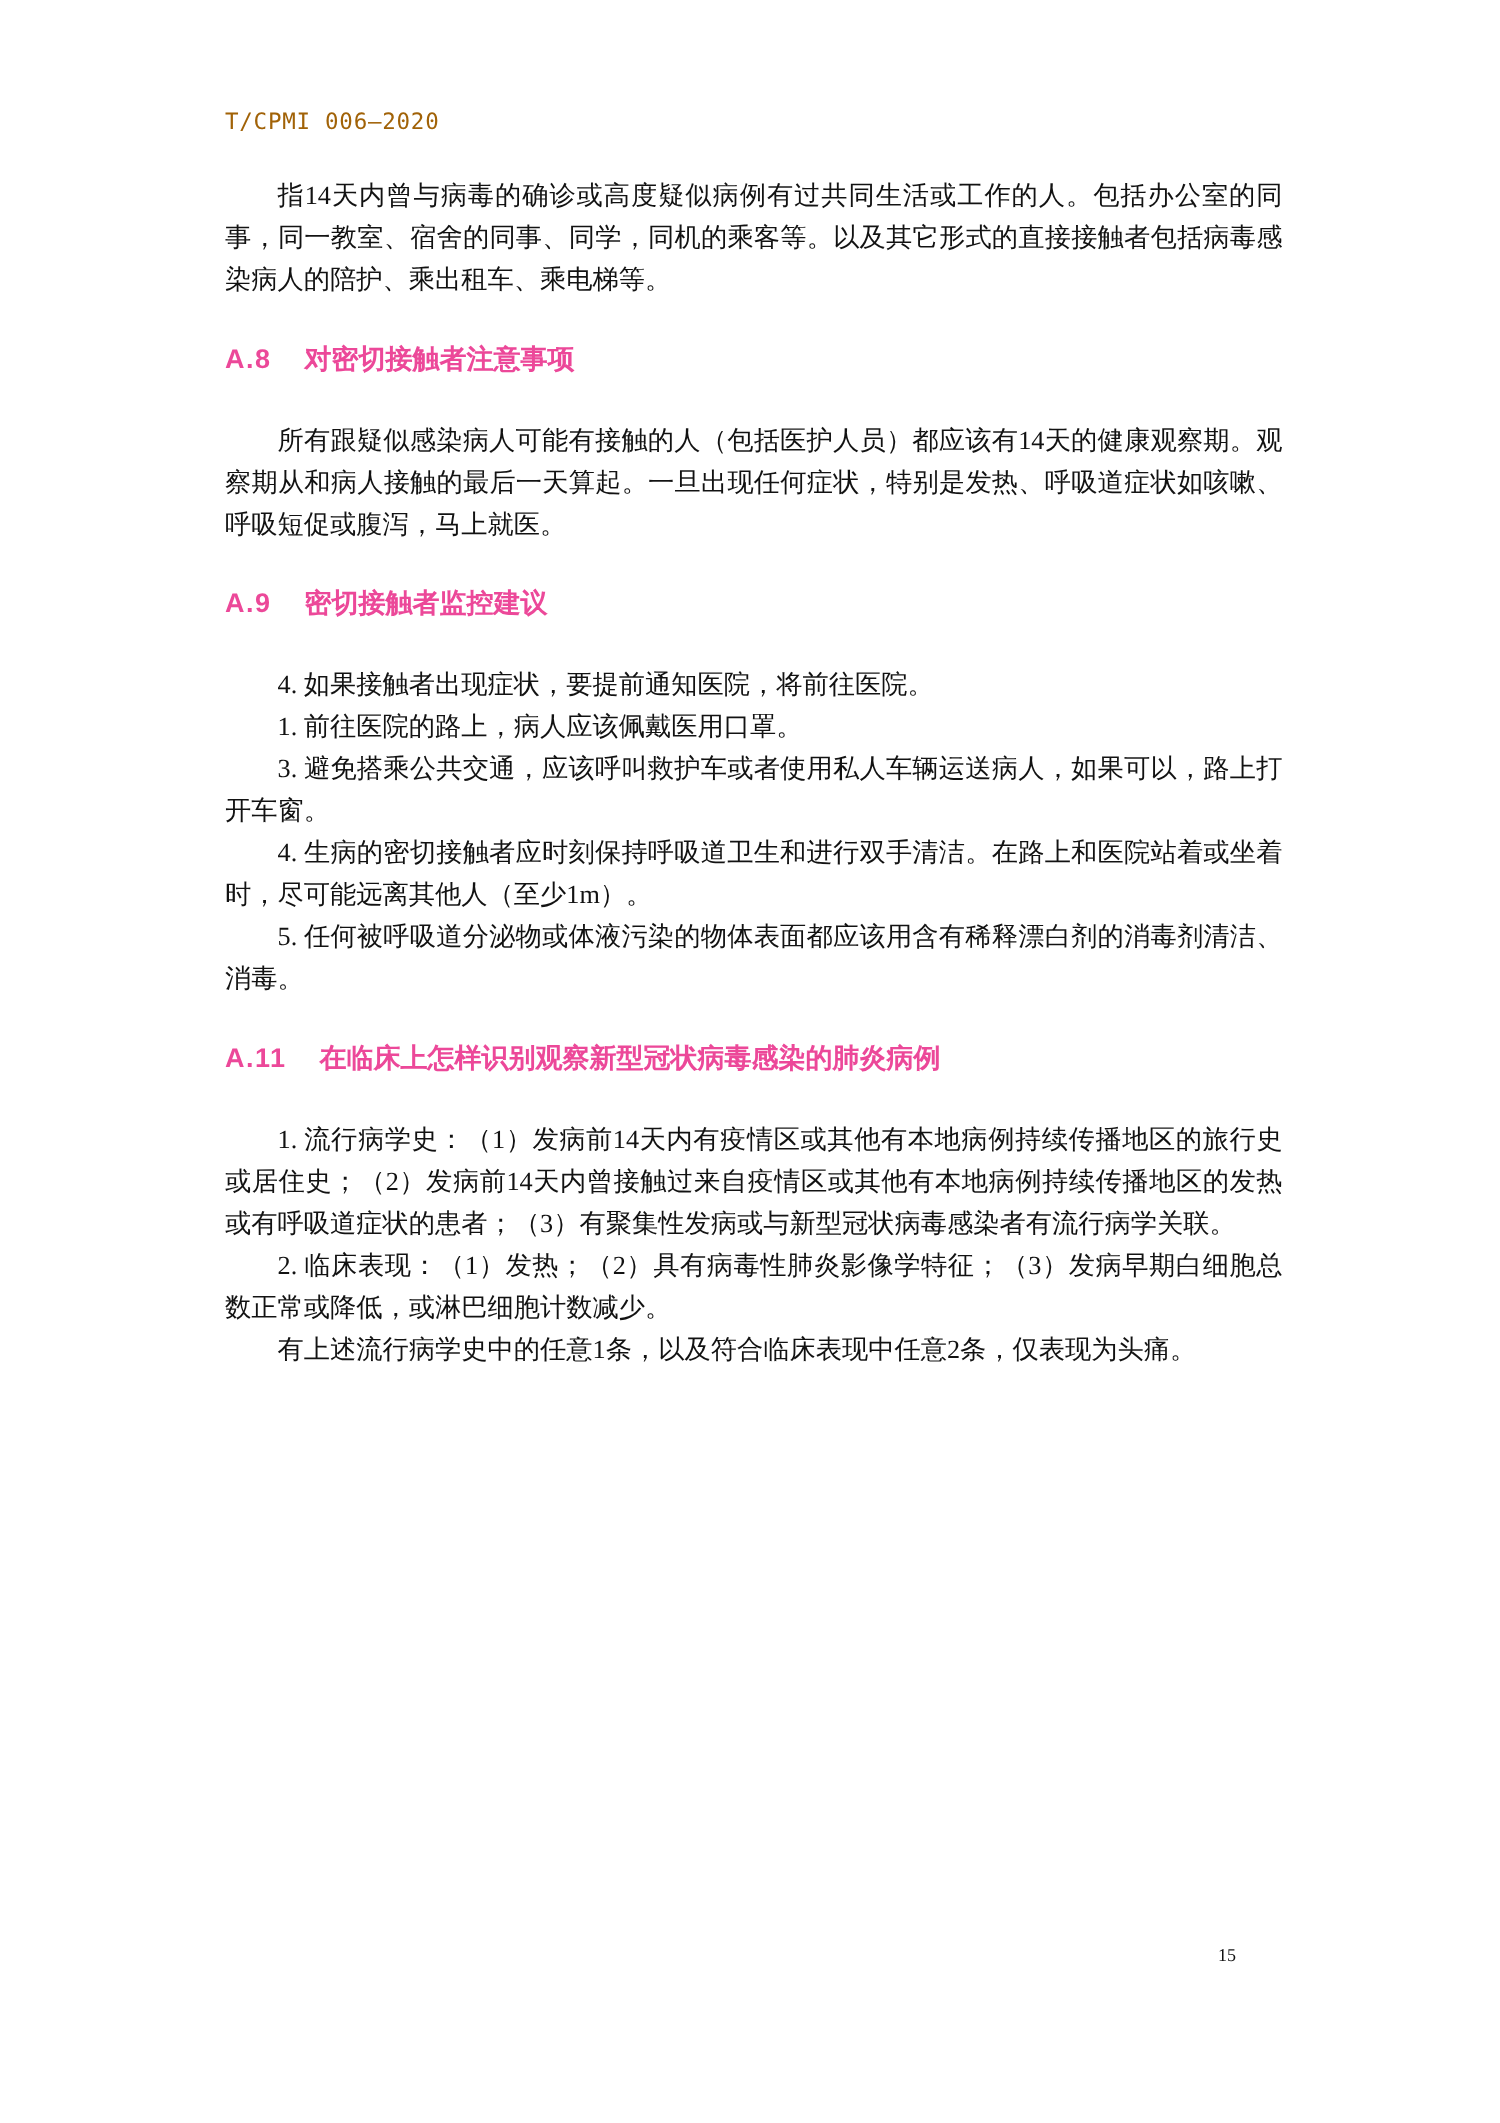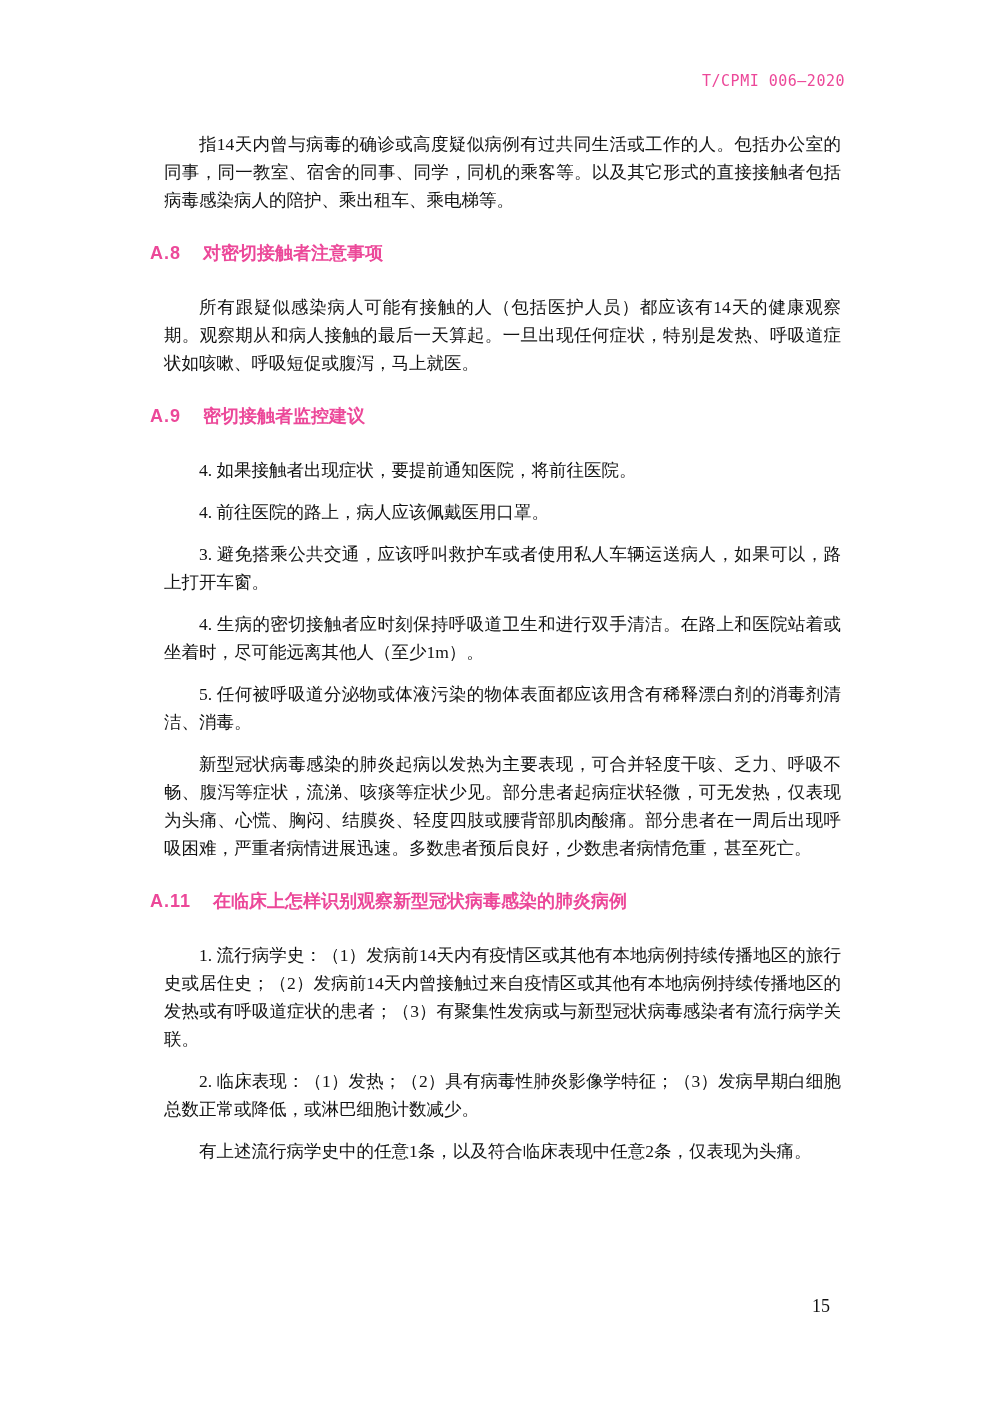--- a/index.html
+++ b/index.html
@@ -14,34 +14,33 @@
     background: #ffffff;
     overflow: hidden;
     font-family: "Liberation Serif", "DejaVu Serif", serif;
     color: #151515;
   }
   .doc-header {
     position: absolute;
     top: 72px;
     left: 150px;
     right: 155px;
-    text-align: right;
     font-family: "DejaVu Sans Mono", "Liberation Mono", monospace;
     font-size: 15px;
     letter-spacing: 0.5px;
-    color: #ec4899;
+    color: #a16207;
   }
   .content {
     position: absolute;
     top: 116px;
     left: 150px;
     right: 145px;
   }
   .body-para {
-    margin: 14px;
+    margin: 0;
     font-size: 17.5px;
     line-height: 28px;
     text-align: justify;
     text-indent: 2em;
     color: #121212;
   }
   .sec-heading {
     margin: 26px 0 27px 0;
     font-family: "Liberation Sans", "DejaVu Sans", sans-serif;
     font-weight: bold;
@@ -53,21 +52,21 @@
   .sec-label {
     display: inline-block;
     margin-right: 17px;
     letter-spacing: 1px;
   }
   .page-number {
     position: absolute;
     top: 1296px;
     left: 812px;
     font-family: "Liberation Serif", "DejaVu Serif", serif;
-    font-size: 18px;
+    font-size: 12px;
     color: #111111;
   }
 </style>
 </head>
 <body>
 
 <div class="page">
 
   <div class="doc-header">
     <span>T/CPMI 006—2020</span>
@@ -81,26 +80,25 @@
       <span class="sec-label">A.8</span>
       <span class="sec-title">对密切接触者注意事项</span>
     </h2>
     <p class="body-para">所有跟疑似感染病人可能有接触的人（包括医护人员）都应该有14天的健康观察期。观察期从和病人接触的最后一天算起。一旦出现任何症状，特别是发热、呼吸道症状如咳嗽、呼吸短促或腹泻，马上就医。</p>
 
     <h2 class="sec-heading">
       <span class="sec-label">A.9</span>
       <span class="sec-title">密切接触者监控建议</span>
     </h2>
     <p class="body-para">4. 如果接触者出现症状，要提前通知医院，将前往医院。</p>
-    <p class="body-para">4. 前往医院的路上，病人应该佩戴医用口罩。</p>
+    <p class="body-para">1. 前往医院的路上，病人应该佩戴医用口罩。</p>
     <p class="body-para">3. 避免搭乘公共交通，应该呼叫救护车或者使用私人车辆运送病人，如果可以，路上打开车窗。</p>
     <p class="body-para">4. 生病的密切接触者应时刻保持呼吸道卫生和进行双手清洁。在路上和医院站着或坐着时，尽可能远离其他人（至少1m）。</p>
     <p class="body-para">5. 任何被呼吸道分泌物或体液污染的物体表面都应该用含有稀释漂白剂的消毒剂清洁、消毒。</p>
 
-    <p class="body-para">新型冠状病毒感染的肺炎起病以发热为主要表现，可合并轻度干咳、乏力、呼吸不畅、腹泻等症状，流涕、咳痰等症状少见。部分患者起病症状轻微，可无发热，仅表现为头痛、心慌、胸闷、结膜炎、轻度四肢或腰背部肌肉酸痛。部分患者在一周后出现呼吸困难，严重者病情进展迅速。多数患者预后良好，少数患者病情危重，甚至死亡。</p>
 
     <h2 class="sec-heading">
       <span class="sec-label">A.11</span>
       <span class="sec-title">在临床上怎样识别观察新型冠状病毒感染的肺炎病例</span>
     </h2>
     <p class="body-para">1. 流行病学史：（1）发病前14天内有疫情区或其他有本地病例持续传播地区的旅行史或居住史；（2）发病前14天内曾接触过来自疫情区或其他有本地病例持续传播地区的发热或有呼吸道症状的患者；（3）有聚集性发病或与新型冠状病毒感染者有流行病学关联。</p>
     <p class="body-para">2. 临床表现：（1）发热；（2）具有病毒性肺炎影像学特征；（3）发病早期白细胞总数正常或降低，或淋巴细胞计数减少。</p>
     <p class="body-para">有上述流行病学史中的任意1条，以及符合临床表现中任意2条，仅表现为头痛。</p>
 
   </div>

